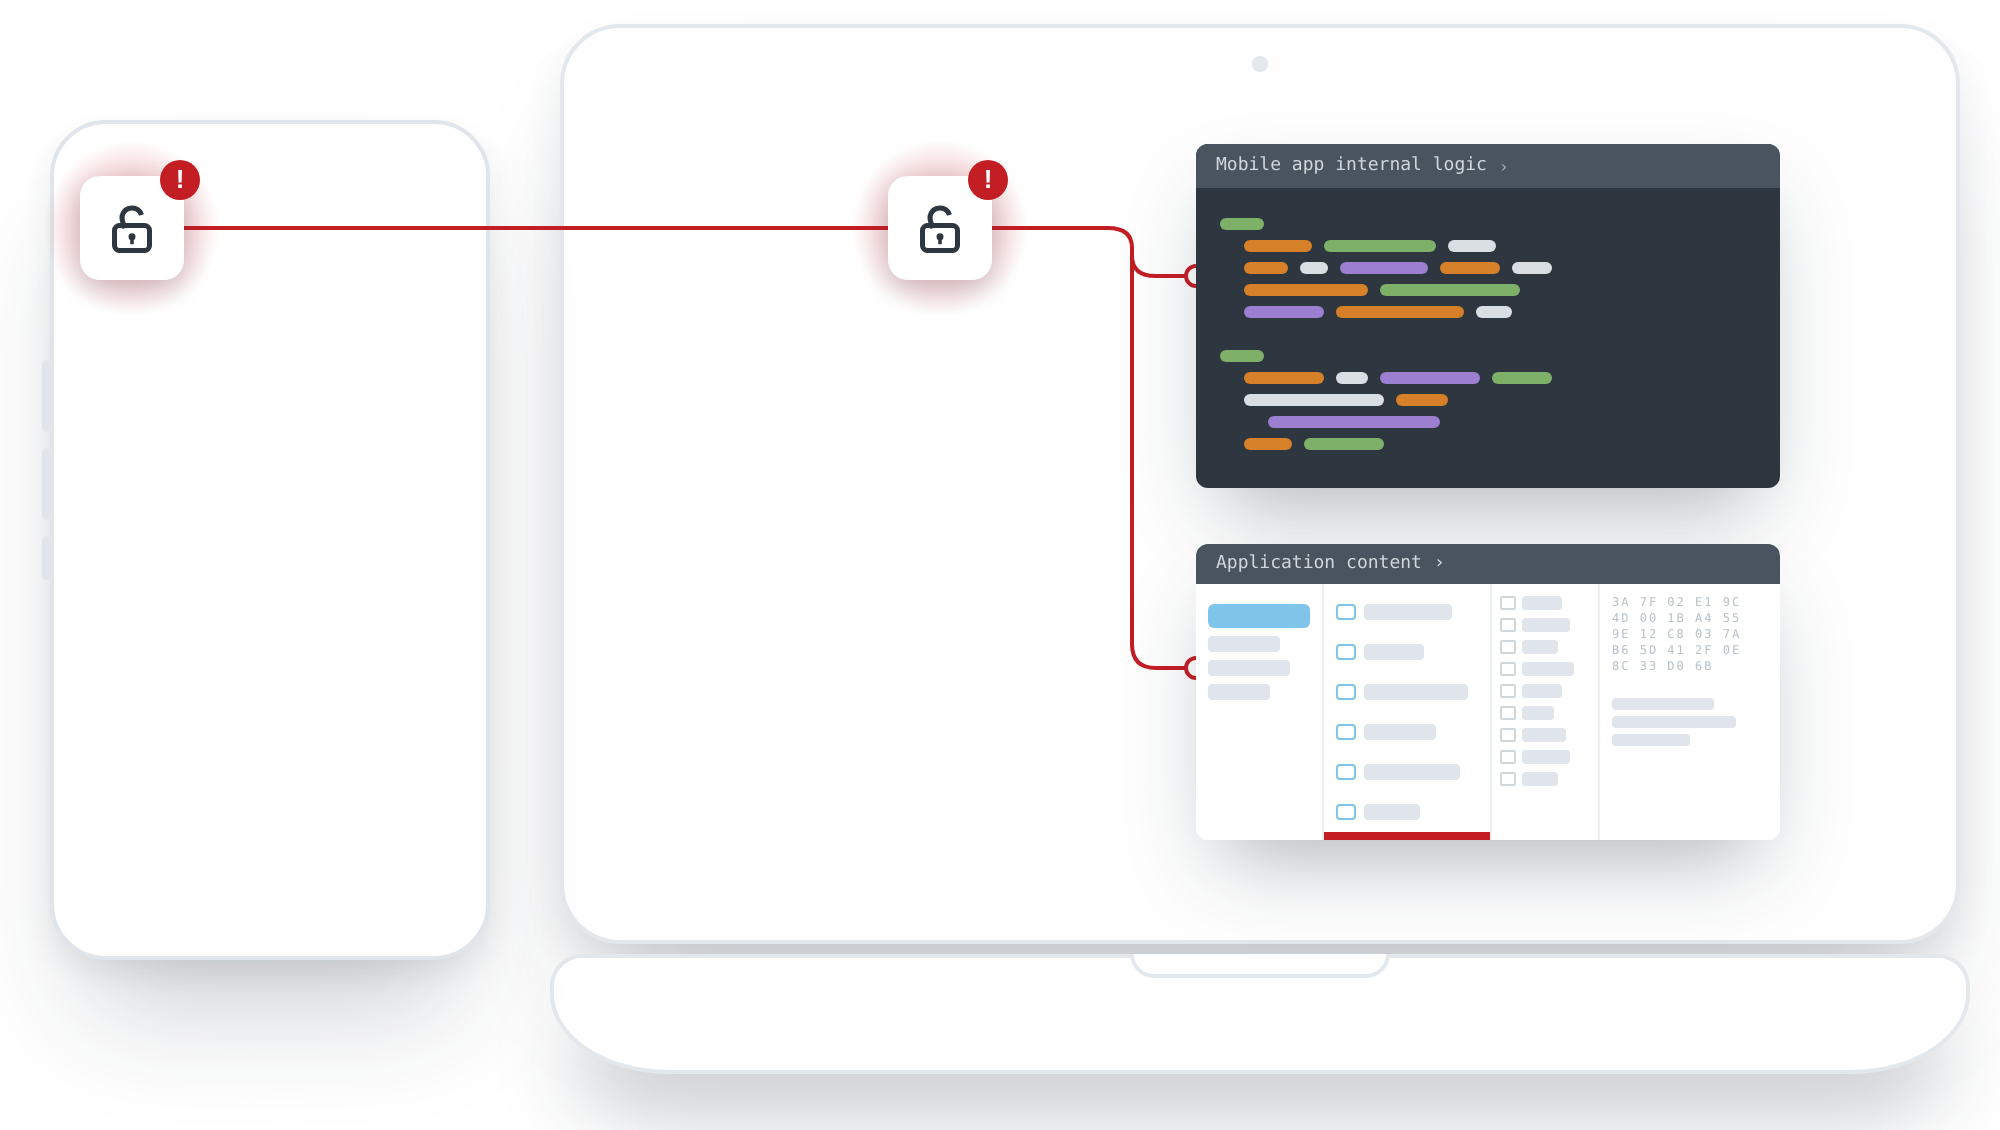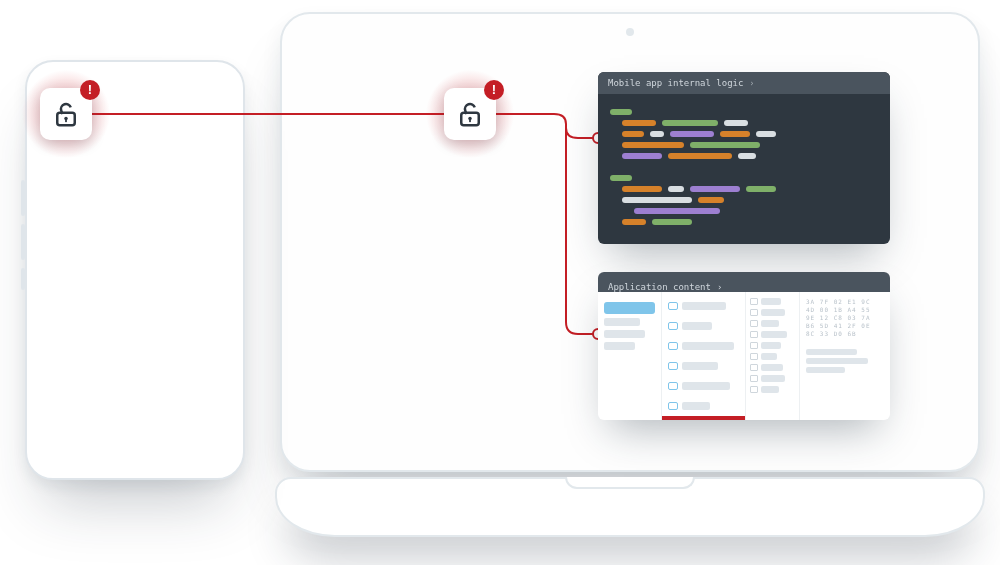--- a/index.html
+++ b/index.html
@@ -35,21 +35,21 @@
 .codepanel .hdr { height:22px; background:#4a545e; display:flex; align-items:center; padding:0 10px; gap:6px; color:#cfd6dc; font-size:9px; }
 .codepanel .hdr .tab { height:34px; display:flex; align-items:center; gap:6px; }
 .codepanel .hdr .chev { font-size:8px; opacity:.7; }
 .codepanel .body { padding:10px 12px; }
 .codepanel .line { display:flex; gap:6px; margin:5px 0; align-items:center; }
 .tok { height:6px; border-radius:3px; }
 .g{background:#7fb069}.o{background:#d6812a}.p{background:#9d7fd1}.w{background:#d9dee2}
 
 
 .contentpanel { position:absolute; left:598px; top:272px; width:292px; height:148px; border-radius:6px; background:#fff; box-shadow:0 20px 40px -12px rgba(30,45,60,.35); overflow:hidden; font-size:8px; color:#5a6570; }
-.contentpanel .hdr { height:20px; background:#4a545e; display:flex; align-items:flex-end; padding:0 10px; gap:6px; color:#cfd6dc; font-size:9px; }
+.contentpanel .hdr { height:20px; background:#4a545e; display:flex; align-items:center; padding:0 10px; gap:6px; color:#cfd6dc; font-size:9px; }
 .contentpanel .grid { display:flex; height:calc(100% - 20px); }
 .colA{width:64px;border-right:1px solid #edf0f2}
 .colB{width:84px;border-right:1px solid #edf0f2}
 .colC{width:54px;border-right:1px solid #edf0f2}
 .colD{flex:1}
 .pill { height:8px; border-radius:2px; background:#dfe5ea; margin:4px 0; }
 .pill.bl{background:#7fc5ea}
 .row { display:flex; align-items:center; gap:4px; padding:2px 6px; }
 .row .ic{width:10px;height:8px;border:1px solid #7fc5ea;border-radius:2px}
 .row.hl{background:#c41e25;color:#fff}

